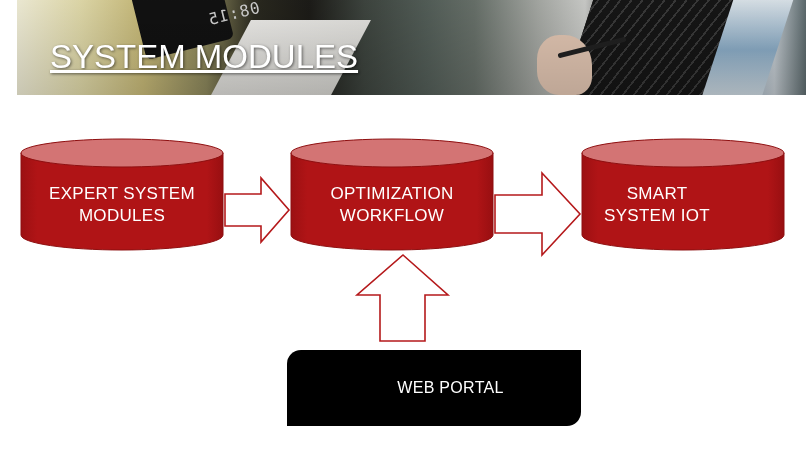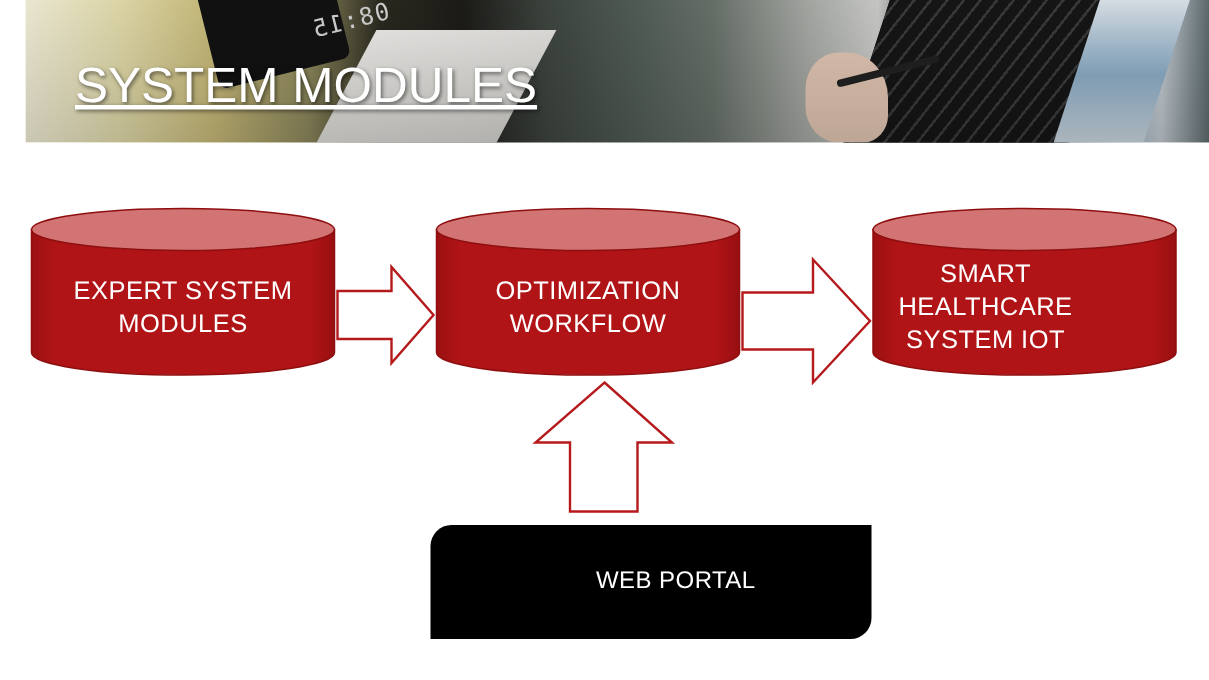--- a/index.html
+++ b/index.html
@@ -126,19 +126,18 @@
   <span>MODULES</span>
 </div>
 
 <div class="cyl-label" style="left:291px; top:170px; width:202px; height:70px;">
   <span>OPTIMIZATION</span>
   <span>WORKFLOW</span>
 </div>
 
 <div class="cyl-label" style="left:556px; top:166px; width:202px; height:78px;">
   <span>SMART</span>
-  <span>HEALTHCARE</span>
   <span>SYSTEM IOT</span>
 </div>
 
 <div class="web-portal">
   <span>WEB PORTAL</span>
 </div>
 
 </body></html>

